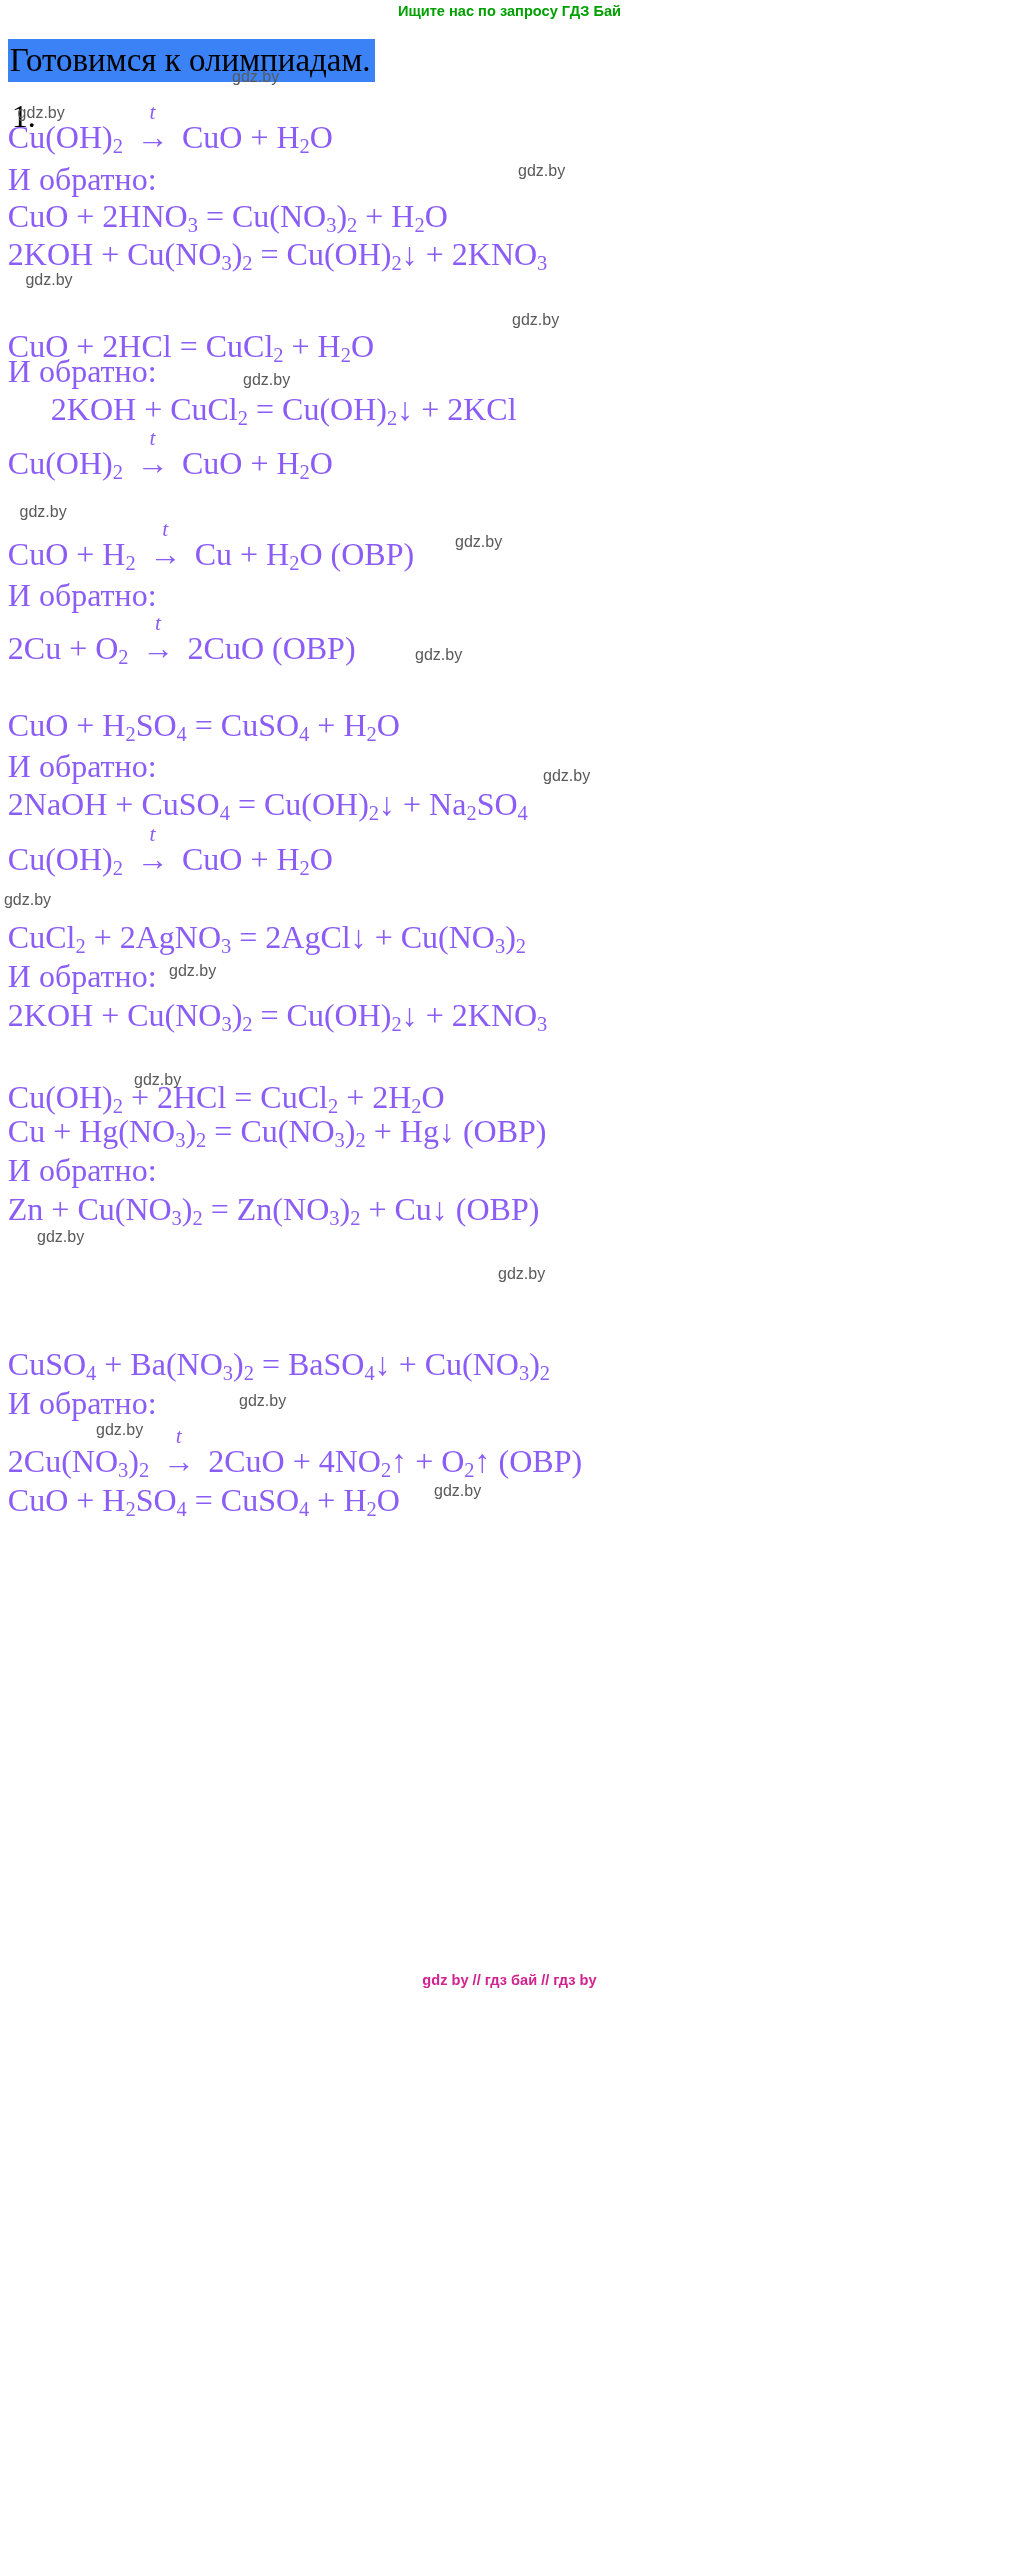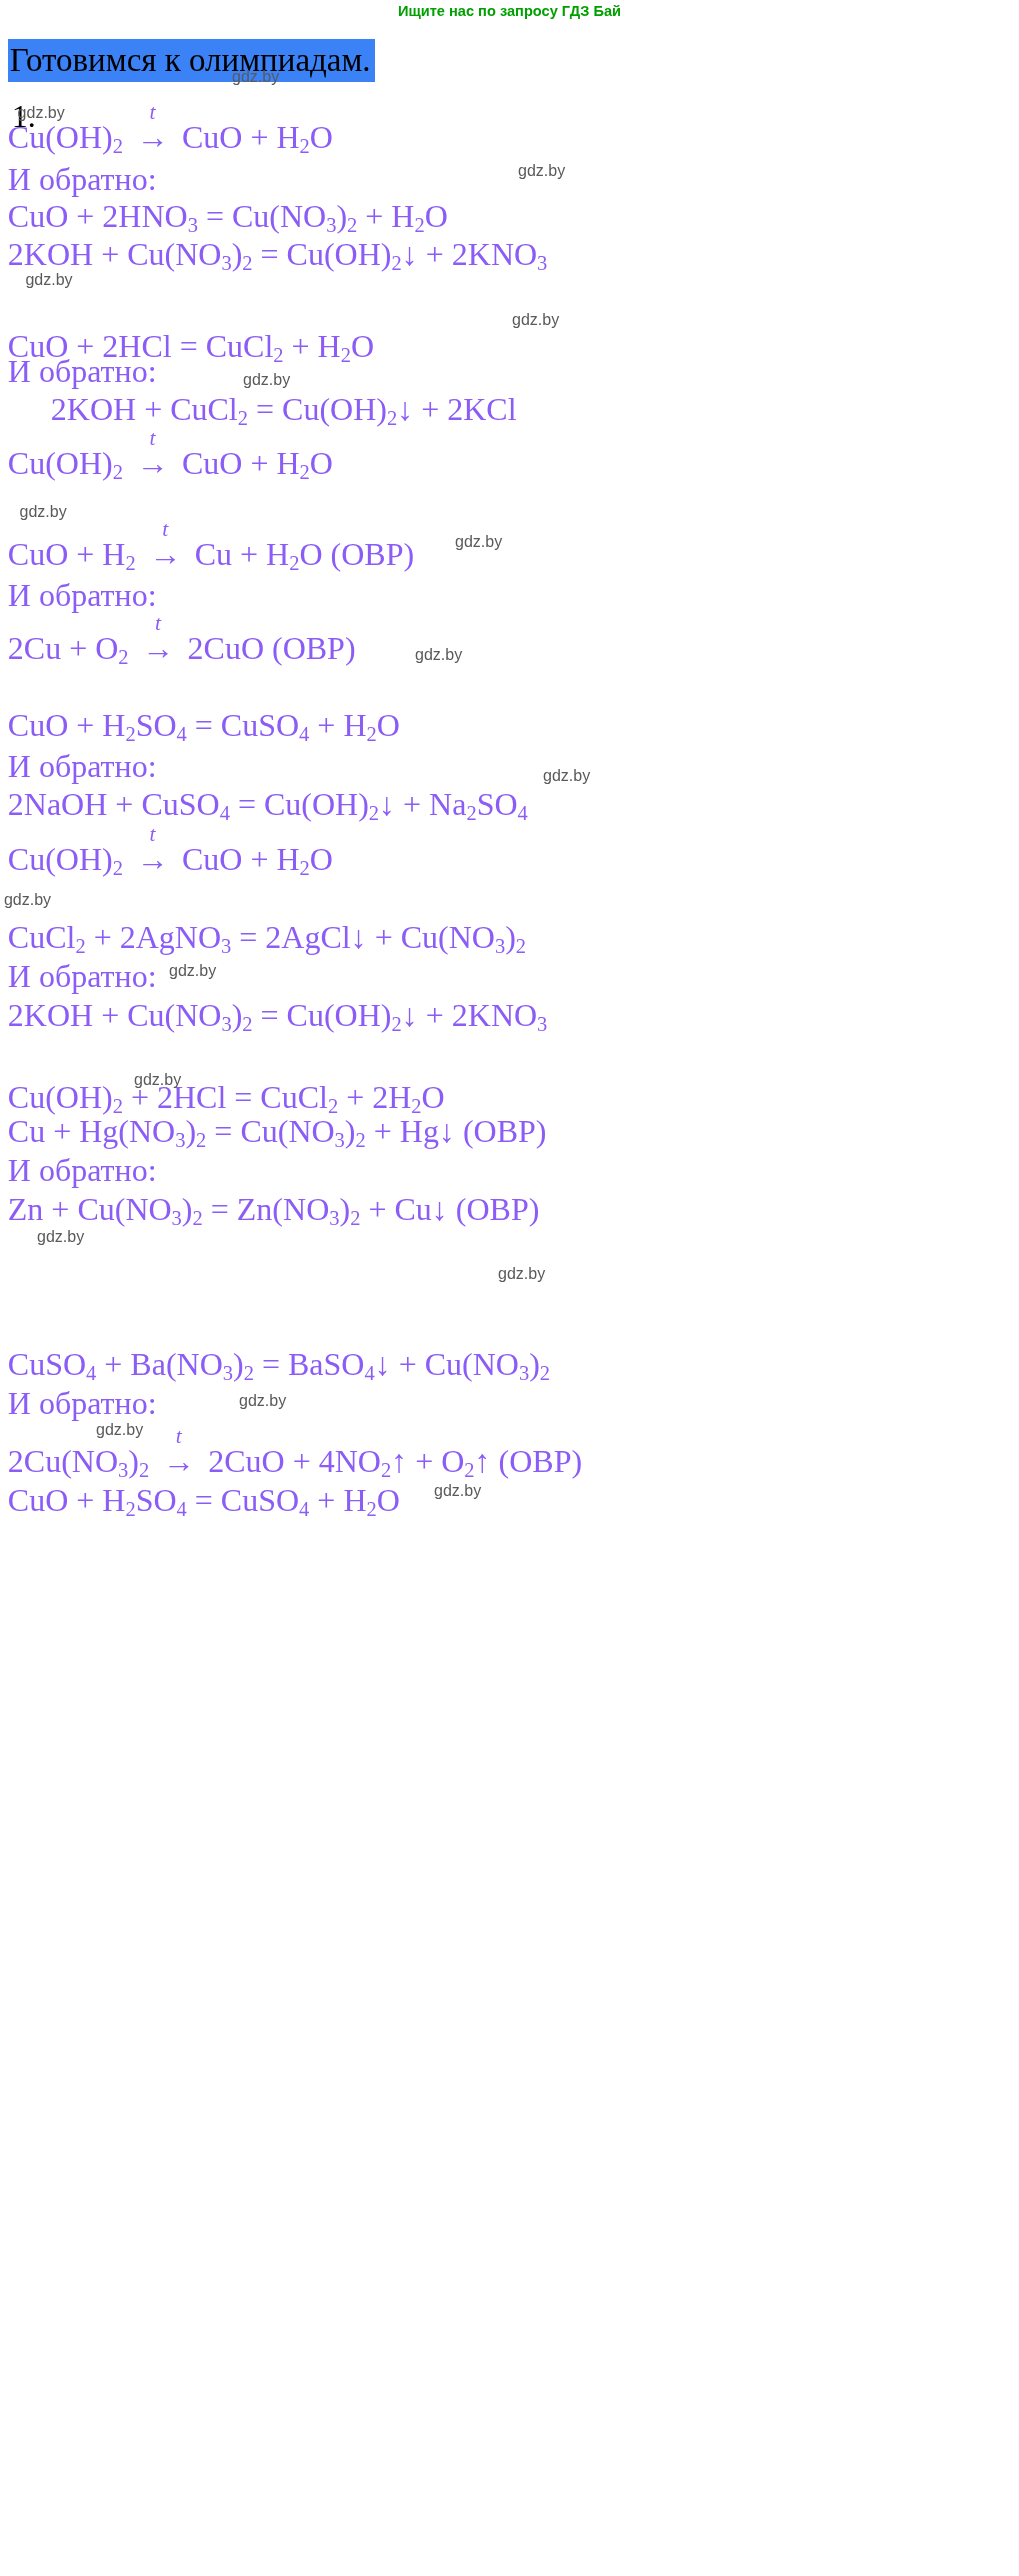--- a/index.html
+++ b/index.html
@@ -163,14 +163,15 @@
       <div class="wm" style="left: 3.9px; top: 891px; color: rgb(90, 90, 90);">gdz.by</div>
       <div class="wm" style="left: 169px; top: 962px; color: rgb(90, 90, 90);">gdz.by</div>
       <div class="wm" style="left: 134px; top: 1071px; color: rgb(90, 90, 90);">gdz.by</div>
       <div class="wm" style="left: 37px; top: 1228px; color: rgb(90, 90, 90);">gdz.by</div>
       <div class="wm" style="left: 498px; top: 1265px; color: rgb(90, 90, 90);">gdz.by</div>
       <div class="wm" style="left: 239px; top: 1392px; color: rgb(90, 90, 90);">gdz.by</div>
       <div class="wm" style="left: 96px; top: 1421px; color: rgb(90, 90, 90);">gdz.by</div>
       <div class="wm" style="left: 434px; top: 1482px; color: rgb(90, 90, 90);">gdz.by</div>
     </div>
 
+  <div class="footer">gdz by  //  гдз бай  //  гдз by</div>
 </div>
 
 
 </body></html>

